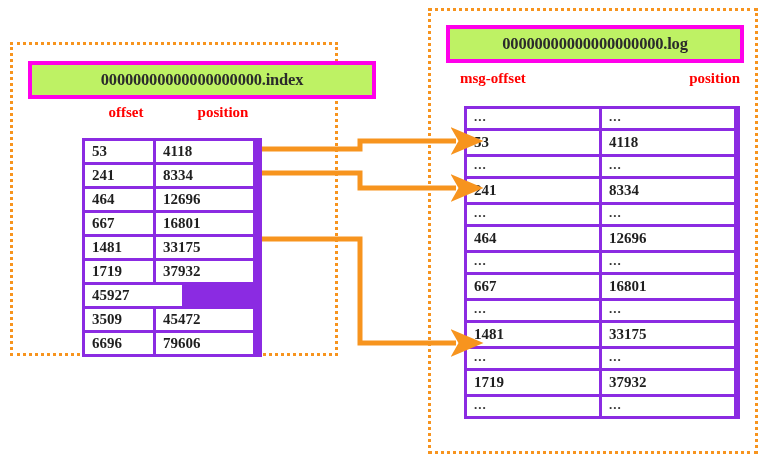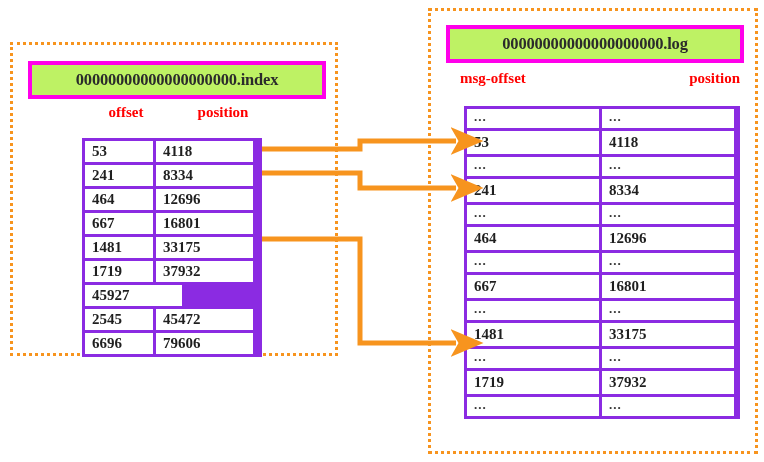--- a/index.html
+++ b/index.html
@@ -36,21 +36,21 @@
     background: #bef264;
     display: flex;
     align-items: center;
     justify-content: center;
     color: #2b2b2b;
     font-weight: bold;
     letter-spacing: -0.2px;
     white-space: nowrap;
   }
   #index-filename {
-    left: 28px; top: 61px; width: 298px; height: 38px;
+    left: 28px; top: 61px; width: 348px; height: 38px;
     font-size: 16.5px;
   }
   #log-filename {
     left: 446px; top: 25px; width: 298px; height: 38px;
     font-size: 16.5px;
   }
 
   
   .col-headers {
     position: absolute;
@@ -159,21 +159,21 @@
         <div class="pcell c-pos">33175</div>
       </div>
       <div class="prow">
         <div class="pcell c-off">1719</div>
         <div class="pcell c-pos">37932</div>
       </div>
       <div class="prow">
         <div class="pcell c-pos">45927</div>
       </div>
       <div class="prow">
-        <div class="pcell c-off">2545</div>
+        <div class="pcell c-off">3509</div>
         <div class="pcell c-pos">45472</div>
       </div>
       <div class="prow">
         <div class="pcell c-off">6696</div>
         <div class="pcell c-pos">79606</div>
       </div>
     </div>
 
   <div class="dotted-box" id="log-container"></div>
 

